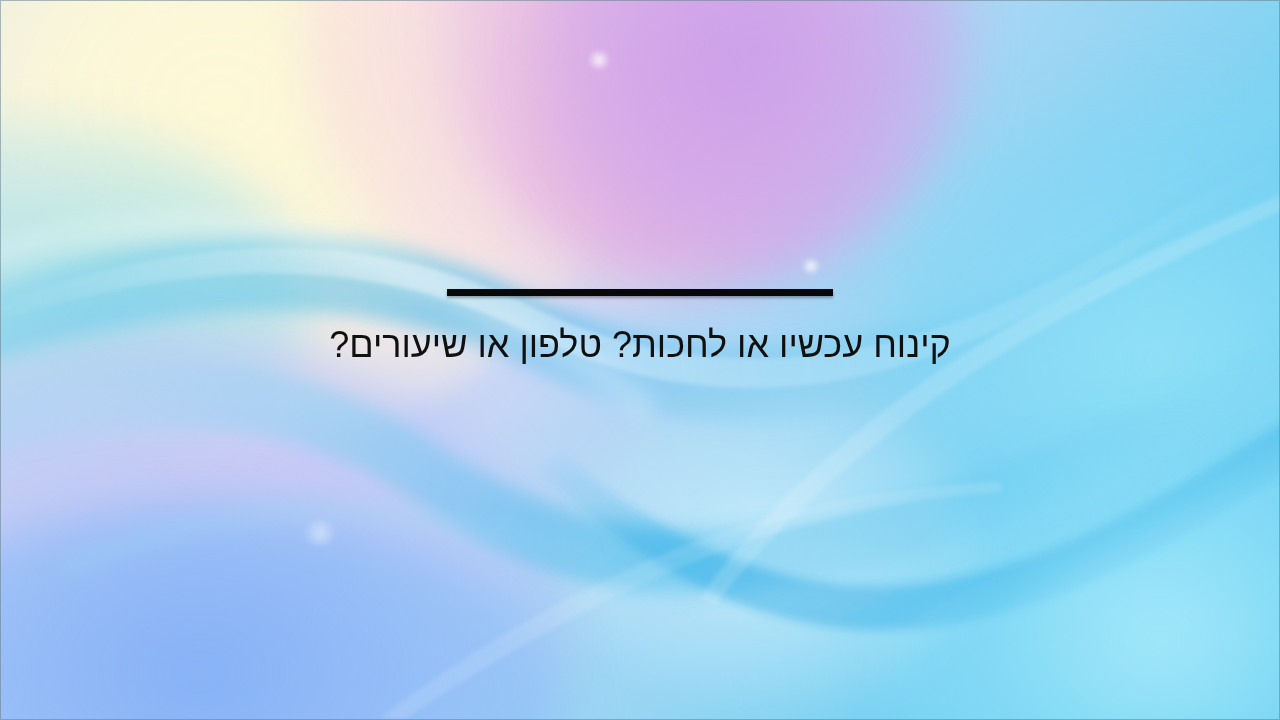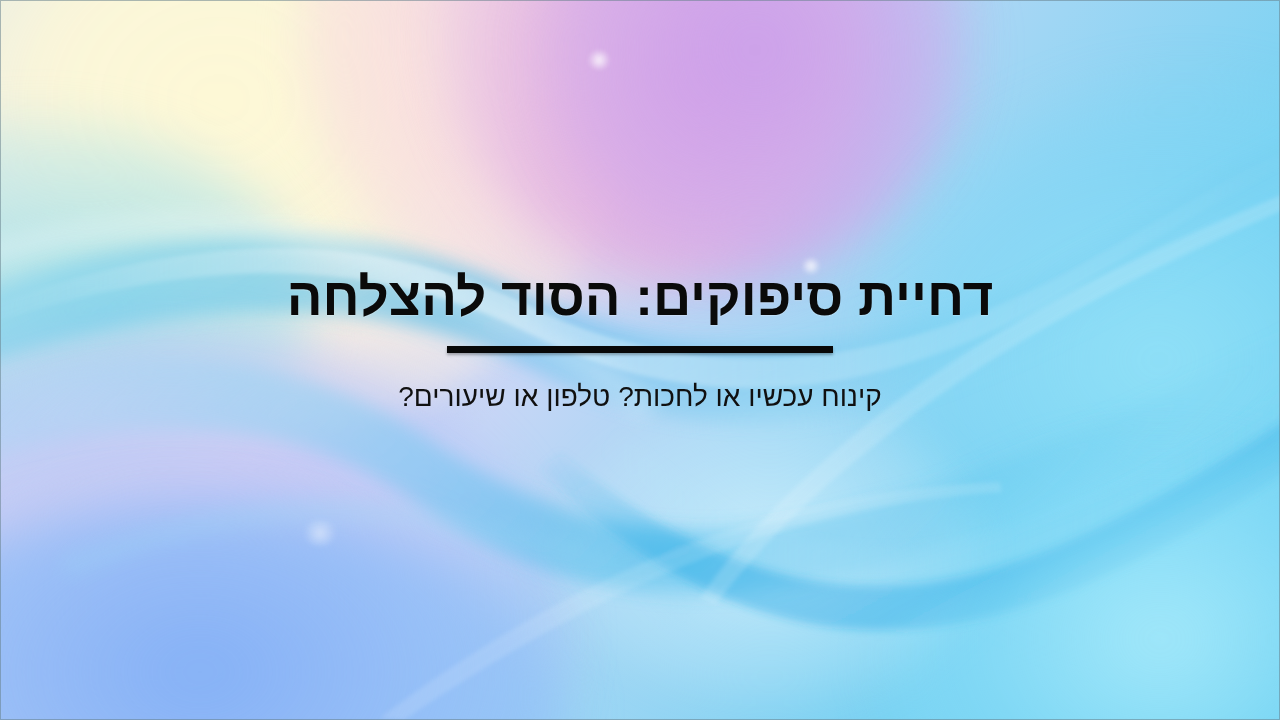--- a/index.html
+++ b/index.html
@@ -198,21 +198,21 @@
 
   .divider {
     width:386px;
     height:7px;
     background:#080808;
     box-shadow:0 2px 3px rgba(0,0,0,0.30);
   }
 
   .slide-subtitle {
     margin-top:27px;
-    font-size:28px;
+    font-size:36px;
     font-weight:400;
     line-height:1.2;
     color:#101010;
     direction:rtl;
     unicode-bidi:isolate;
   }
 
   
   .frame {
     position:absolute;
@@ -309,21 +309,20 @@
 
       <path d="M -40 250 C 120 196 270 196 400 254 C 520 308 600 350 660 402
                L 640 420 C 578 370 500 330 388 280 C 260 224 112 224 -40 276 Z" fill="#ffffff" opacity="0.22" filter="url(#soft2)"></path>
 
       <path d="M 60 560 C 200 500 330 486 450 512 C 560 536 640 562 700 600
                L 686 616 C 624 582 548 556 444 534 C 330 510 206 522 70 578 Z" fill="#9fdcf5" opacity="0.22" filter="url(#soft2)"></path>
     </svg>
   </div>
 
   <div class="content">
-    <h1 class="slide-title">דחיית סיפוקים: הסוד להצלחה</h1>
 
     <div class="divider-wrap">
       <div class="divider"></div>
     </div>
 
     <p class="slide-subtitle">קינוח עכשיו או לחכות? טלפון או שיעורים?</p>
   </div>
 
   <div class="frame"></div>
 </div>

